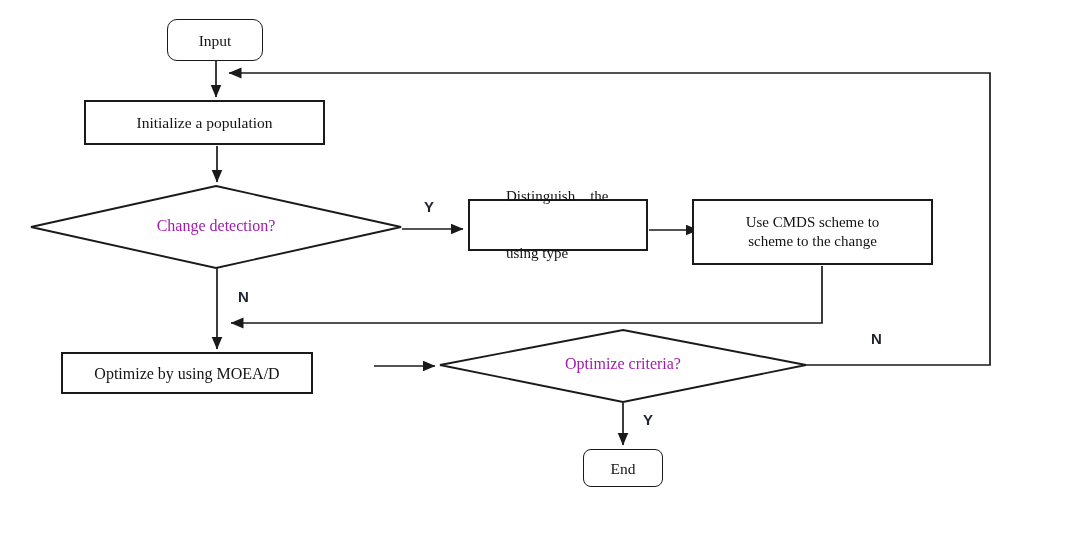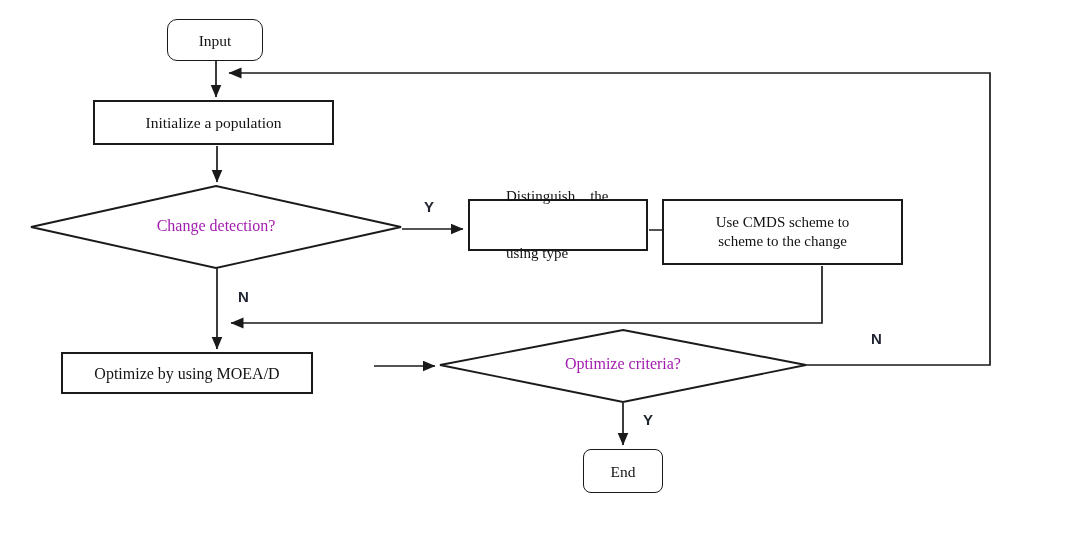--- a/index.html
+++ b/index.html
@@ -74,51 +74,51 @@
     <path class="edge" d="M217,268 V349" marker-end="url(#arw)"></path>
     <path class="edge" d="M374,366 H435" marker-end="url(#arw)"></path>
     <path class="edge" d="M623,403 V445" marker-end="url(#arw)"></path>
     <path class="edge" d="M806,365 H990 V73 H229" marker-end="url(#arw)"></path>
   </svg>
 
   <div class="node rounded" style="left:167px; top:19px; width:96px; height:42px;">
     <span>Input</span>
   </div>
 
-  <div class="node thick" style="left:93px; top:100px; width:241px; height:45px;">
+  <div class="node thick" style="left:84px; top:100px; width:241px; height:45px;">
     <span>Initialize a population</span>
   </div>
 
   <div class="dtext" style="left:31px; top:217px; width:370px;">
     <span>Change detection?</span>
   </div>
 
   <div class="node" style="left:468px; top:199px; width:180px; height:52px; justify-content:flex-start; padding-left:36px;">
     <div class="justified-block">
       <div>Distinguish    the</div>
       <div>using type</div>
     </div>
   </div>
 
-  <div class="node" style="left:662px; top:199px; width:241px; height:66px;">
+  <div class="node" style="left:692px; top:199px; width:241px; height:66px;">
     <div class="centered-block">
       <div>Use CMDS scheme to</div>
       <div>scheme to the change</div>
     </div>
   </div>
 
   <div class="node" style="left:61px; top:352px; width:252px; height:42px; font-size:16px;">
     <span>Optimize by using MOEA/D</span>
   </div>
 
   <div class="dtext" style="left:440px; top:355px; width:366px;">
     <span>Optimize criteria?</span>
   </div>
 
-  <div class="node rounded" style="left:583px; top:449px; width:80px; height:44px; border-radius:8px;">
+  <div class="node rounded" style="left:583px; top:449px; width:80px; height:38px; border-radius:8px;">
     <span>End</span>
   </div>
 
   <div class="ltext" style="left:424px; top:198px;">Y</div>
   <div class="ltext" style="left:238px; top:288px;">N</div>
   <div class="ltext" style="left:643px; top:411px;">Y</div>
   <div class="ltext" style="left:871px; top:330px;">N</div>
 
 </div>
 

